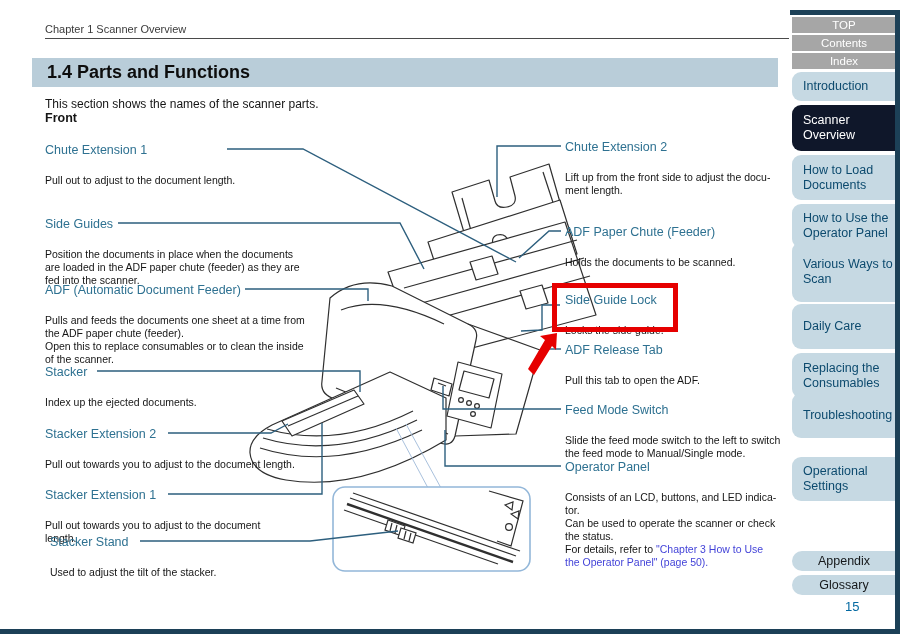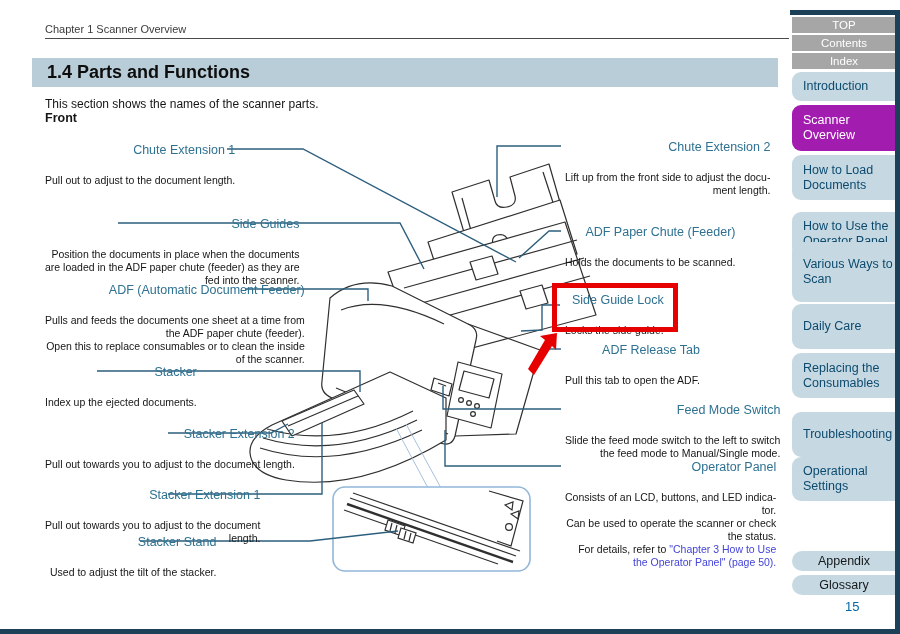--- a/index.html
+++ b/index.html
@@ -6,37 +6,37 @@
   .page{position:relative;width:900px;height:634px;background:#fff;overflow:hidden;
         font-family:"Liberation Sans",sans-serif;color:#151515;}
   
   .chapter{position:absolute;left:45px;top:23px;font-size:11px;color:#3a3a3a;}
   .chapter-rule{position:absolute;left:45px;top:38px;width:744px;height:1px;background:#4a4a4a;}
   .h1bar{position:absolute;left:32px;top:58px;width:746px;height:29px;background:#b9cdd9;}
   .h1bar span{display:block;font-size:18px;font-weight:bold;color:#0d0d0d;line-height:29px;padding-left:15px;}
   .intro{position:absolute;left:45px;top:97px;font-size:12px;text-align:center;}
   .front{position:absolute;left:45px;top:111px;font-size:12.5px;font-weight:bold;}
   
-  .lbl{position:absolute;z-index:2;text-align:right;}
+  .lbl{position:absolute;z-index:2;}
   .lbl .t{font-size:12.5px;line-height:14px;color:#2e7191;white-space:pre;}
   .lbl .d{font-size:10.5px;line-height:13px;color:#151515;white-space:pre;margin-top:17px;}
   .link{color:#4343d8;}
   .redbox{position:absolute;left:552px;top:283px;width:126px;height:49px;
           border:5px solid #e60000;box-sizing:border-box;z-index:3;}
   svg.diagram{position:absolute;left:0;top:0;z-index:1;pointer-events:none;}
   
   .frame-top{position:absolute;left:790px;top:10px;width:110px;height:5px;background:#1c4057;z-index:4;}
   .frame-right{position:absolute;left:895px;top:10px;width:5px;height:624px;background:#1c4057;z-index:4;}
   .frame-bottom{position:absolute;left:0;top:629px;width:900px;height:5px;background:#1c4057;z-index:4;}
   .nav-btn{position:absolute;left:792px;width:104px;height:16px;background:#a6a6a6;color:#fff;
            font-size:11.5px;text-align:center;line-height:16px;cursor:pointer;}
   .tab{position:absolute;left:792px;width:104px;background:#c6d9e3;border-radius:9px 0 0 9px;
        color:#0c4a6e;font-size:12.5px;line-height:15px;display:flex;align-items:center;
        padding-left:11px;box-sizing:border-box;white-space:pre-line;cursor:pointer;}
-  .tab.active{background:#a21caf;color:#ffffff;}
+  .tab.active{background:#0f172a;color:#ffffff;}
   .pill{position:absolute;left:792px;width:104px;height:20px;background:#c6d9e3;
         border-radius:10px 0 0 10px;color:#15181a;font-size:12.5px;text-align:center;
         line-height:20px;cursor:pointer;}
   .pagenum{position:absolute;left:845px;top:599px;width:45px;text-align:left;font-size:13px;color:#0369a1;}
 </style>
 </head>
 <body>
 
 <div class="page">
 
@@ -204,28 +204,28 @@
 
   <div class="nav-btn" style="top:17px">TOP</div>
   <div class="nav-btn" style="top:35px">Contents</div>
   <div class="nav-btn" style="top:53px">Index</div>
 
   <div class="tab" style="top:72px;height:29px">Introduction</div>
   <div class="tab active" style="top:105px;height:46px">Scanner
 Overview</div>
   <div class="tab" style="top:155px;height:45px">How to Load
 Documents</div>
-  <div class="tab" style="top:212px;height:44px">How to Use the
+  <div class="tab" style="top:204px;height:44px">How to Use the
 Operator Panel</div>
   <div class="tab" style="top:242px;height:60px">Various Ways to
 Scan</div>
   <div class="tab" style="top:304px;height:45px">Daily Care</div>
   <div class="tab" style="top:353px;height:45px">Replacing the
 Consumables</div>
-  <div class="tab" style="top:412px;height:45px">Troubleshooting</div>
+  <div class="tab" style="top:393px;height:45px">Troubleshooting</div>
   <div class="tab" style="top:457px;height:44px">Operational
 Settings</div>
 
   <div class="pill" style="top:551px">Appendix</div>
   <div class="pill" style="top:575px">Glossary</div>
 
   <div class="pagenum">15</div>
 
 </div>
 

